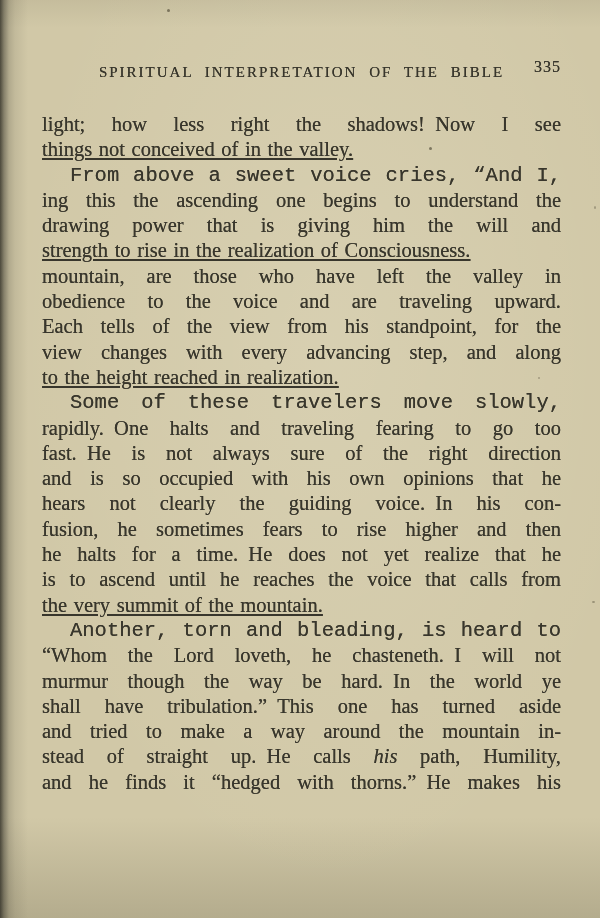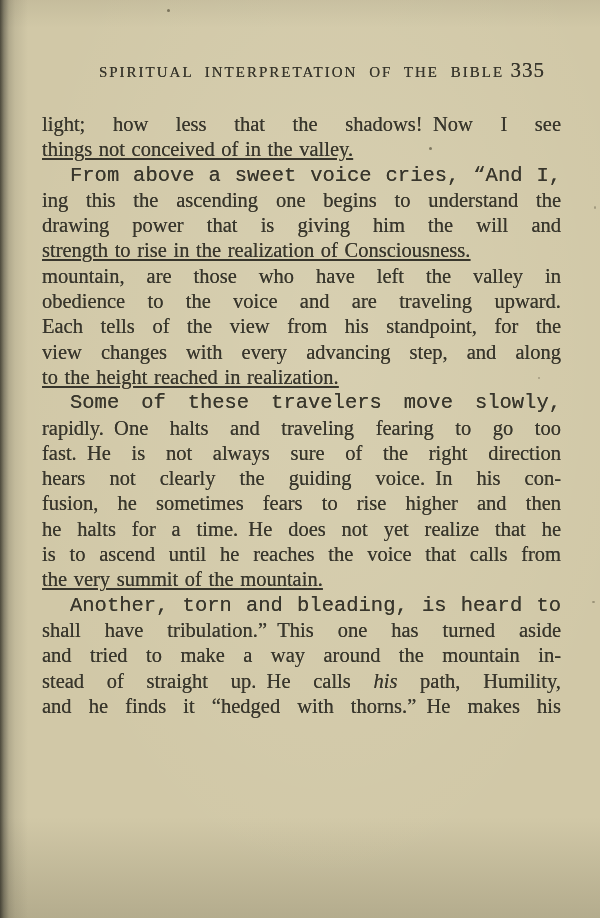--- a/index.html
+++ b/index.html
@@ -46,23 +46,23 @@
     display: block;
     text-align: center;
     font-size: 15px;
     letter-spacing: 2px;
     word-spacing: 6px;
     padding-top: 4px;
     text-shadow: 0 0 0.4px rgba(56,54,44,0.9);
   }
   .page-number {
     position: absolute;
-    right: 16px;
+    right: 0;
     top: -2px;
-    font-size: 21px;
+    font-size: 16px;
     letter-spacing: 1px;
     text-shadow: 0 0 0.4px rgba(56,54,44,0.9);
   }
 
   .body-text {
     position: absolute;
     left: 42px;
     top: 112px;
     width: 519px;
   }
@@ -98,40 +98,43 @@
 <div class="page" style="--page-bg: #d1c8a7; --ink: #38362c;">
   <div class="paper-shade"></div>
   <div class="gutter-shadow"></div>
 
   <div class="header">
     <span class="running-title">SPIRITUAL INTERPRETATION OF THE BIBLE</span>
     <span class="page-number">335</span>
   </div>
 
   <div class="body-text" id="body-text">
-      <div class="line"><span>light; how less that the shadows! Now I see</span></div>
+      <div class="line"><span>light; how less right the shadows! Now I see</span></div>
       <div class="line para-end"><span>things not conceived of in the valley.</span></div>
       <div class="line indent"><span>From above a sweet voice cries, “And I, if I</span></div>
       <div class="line"><span>ing this the ascending one begins to understand the</span></div>
       <div class="line"><span>drawing power that is giving him the will and</span></div>
       <div class="line para-end"><span>strength to rise in the realization of Consciousness.</span></div>
       <div class="line"><span>mountain, are those who have left the valley in</span></div>
       <div class="line"><span>obedience to the voice and are traveling upward.</span></div>
       <div class="line"><span>Each tells of the view from his standpoint, for the</span></div>
       <div class="line"><span>view changes with every advancing step, and along</span></div>
       <div class="line para-end"><span>to the height reached in realization.</span></div>
       <div class="line indent"><span>Some of these travelers move slowly, others</span></div>
       <div class="line"><span>rapidly. One halts and traveling fearing to go too</span></div>
       <div class="line"><span>fast. He is not always sure of the right direction</span></div>
+      <div class="line"><span>and is so occupied with his own opinions that he</span></div>
       <div class="line"><span>hears not clearly the guiding voice. In his con-</span></div>
       <div class="line"><span>fusion, he sometimes fears to rise higher and then</span></div>
       <div class="line"><span>he halts for a time. He does not yet realize that he</span></div>
       <div class="line"><span>is to ascend until he reaches the voice that calls from</span></div>
       <div class="line para-end"><span>the very summit of the mountain.</span></div>
       <div class="line indent"><span>Another, torn and bleading, is heard to say,</span></div>
+      <div class="line"><span>“Whom the Lord loveth, he chasteneth. I will not</span></div>
+      <div class="line"><span>murmur though the way be hard. In the world ye</span></div>
       <div class="line"><span>shall have tribulation.” This one has turned aside</span></div>
       <div class="line"><span>and tried to make a way around the mountain in-</span></div>
       <div class="line"><span>stead of straight up. He calls </span><em>his</em><span> path, Humility,</span></div>
       <div class="line"><span>and he finds it “hedged with thorns.” He makes his</span></div>
     </div>
 
   <div class="speck s1"></div>
   <div class="speck s2"></div>
   <div class="speck s3"></div>
   <div class="speck s4"></div>

